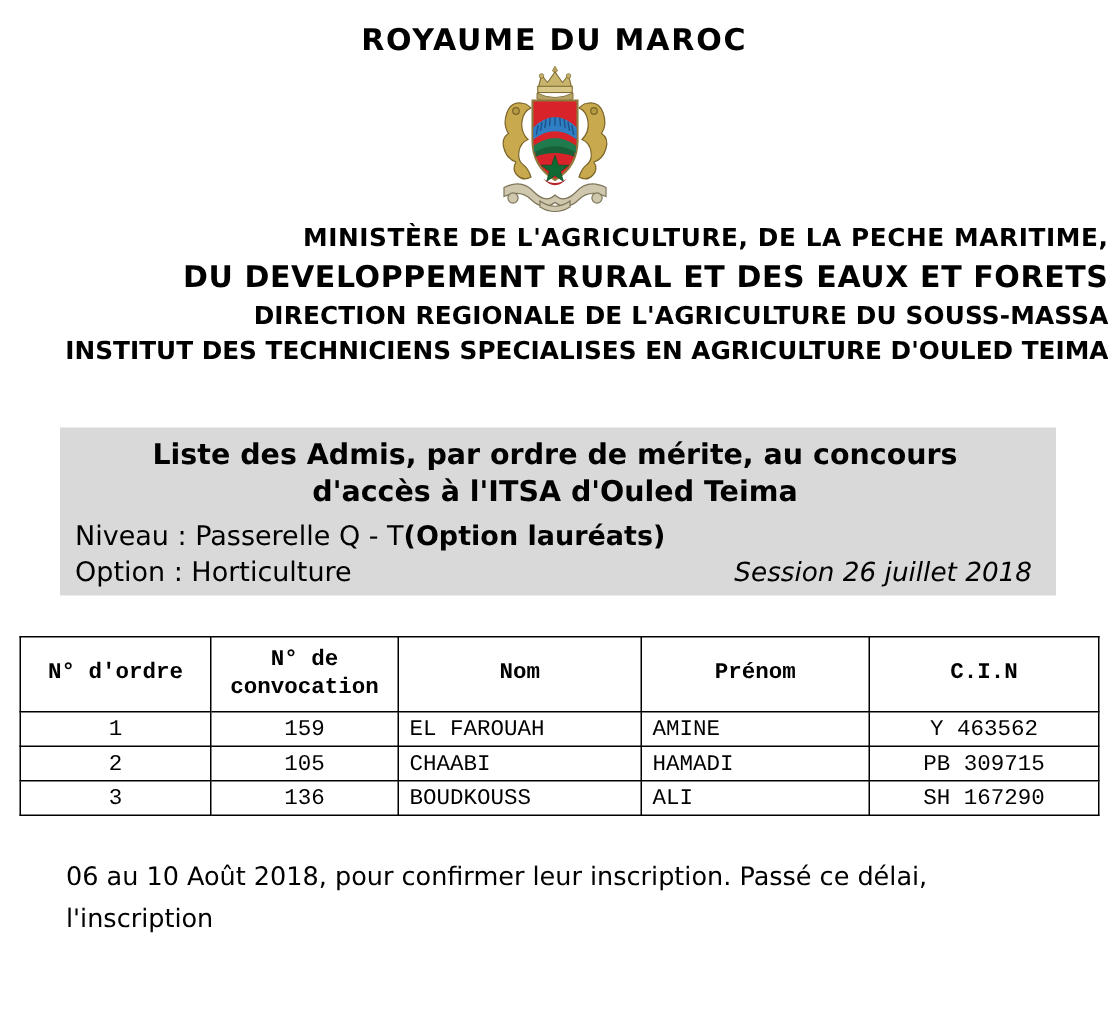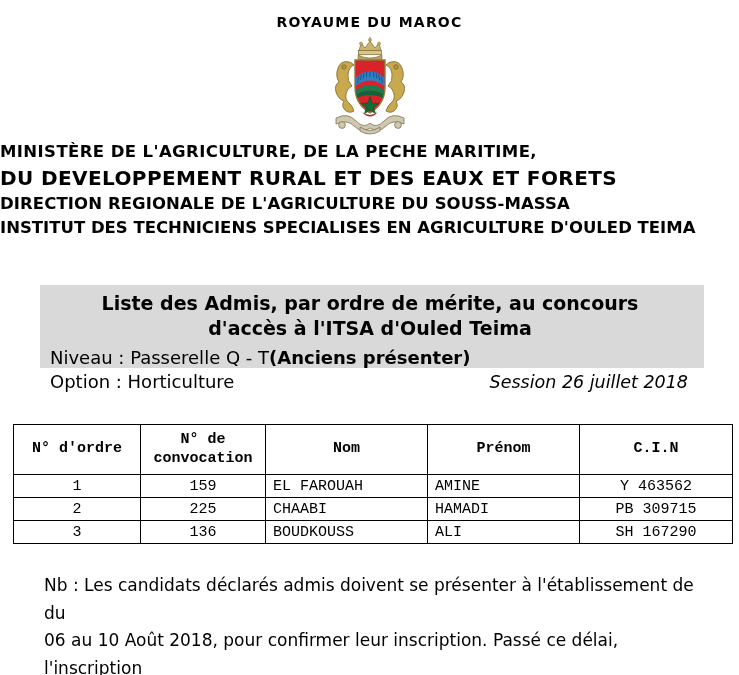--- a/index.html
+++ b/index.html
@@ -14,40 +14,40 @@
     color: #000000;
     overflow: hidden;
     position: relative;
   }
 
   
   #kingdom-title {
     text-align: center;
     font-family: "DejaVu Sans", sans-serif;
     font-weight: bold;
-    font-size: 14px;
+    font-size: 20px;
     letter-spacing: 1.2px;
     padding-top: 15px;
     line-height: 1.1;
   }
 
   #emblem-wrap {
     display: flex;
     justify-content: center;
     margin-top: 2px;
   }
   #emblem {
     width: 96px;
     height: 104px;
     display: block;
   }
 
   
   #ministry-block {
-    text-align: left;
+    text-align: right;
     margin-top: 4px;
     font-family: "DejaVu Sans", sans-serif;
     font-weight: bold;
     letter-spacing: 0.4px;
   }
   #ministry-block .mline {
     line-height: 1.42;
     white-space: nowrap;
   }
   #ministry-block .m1 { font-size: 16.5px; }
@@ -55,21 +55,21 @@
   #ministry-block .m3 { font-size: 16.5px; letter-spacing: 0.1px;}
   #ministry-block .m4 { font-size: 16.5px; letter-spacing: 0.1px;}
   #ministry-block .m5 { font-size: 16.5px; letter-spacing: 0.0px;}
 
   
   #info-band {
     position: absolute;
     left: 40px;
     top: 285px;
     width: 664px;
-    height: 83px;
+    height: 112px;
     background: #d9d9d9;
     box-sizing: border-box;
     padding: 6px 14px 0 10px;
   }
   #info-band .band-title {
     text-align: center;
     font-size: 19px;
     font-weight: bold;
     line-height: 1.33;
     font-family: "DejaVu Sans", sans-serif;
@@ -206,21 +206,21 @@
   <div class="mline m4">DIRECTION REGIONALE DE L'AGRICULTURE DU SOUSS-MASSA</div>
   <div class="mline m5">INSTITUT DES TECHNICIENS SPECIALISES EN AGRICULTURE D'OULED TEIMA</div>
 </div>
 
 <div id="info-band">
   <div class="band-title">
     <span class="t1">Liste des Admis, par ordre de mérite, au concours</span>
     <span class="t2">d'accès à l'ITSA d'Ouled Teima</span>
   </div>
   <div class="band-row niveau">
-    <span><span>Niveau : Passerelle Q - T</span><span class="lbl-strong">(Anciens présenter)</span></span>
+    <span><span>Niveau : Passerelle Q - T</span><span class="lbl-strong">(Option lauréats)</span></span>
   </div>
   <div class="band-row option">
     <span>Option : Horticulture</span>
     <span class="session">Session 26 juillet 2018</span>
   </div>
 </div>
 
 <table id="results-table">
   <colgroup>
     <col class="col-ordre">
@@ -244,32 +244,31 @@
   <tbody>
     <tr>
       <td class="c-num">1</td>
       <td class="c-num">159</td>
       <td class="c-text">EL FAROUAH</td>
       <td class="c-text">AMINE</td>
       <td class="c-cin">Y 463562</td>
     </tr>
     <tr>
       <td class="c-num">2</td>
-      <td class="c-num">225</td>
+      <td class="c-num">105</td>
       <td class="c-text">CHAABI</td>
       <td class="c-text">HAMADI</td>
       <td class="c-cin">PB 309715</td>
     </tr>
     <tr>
       <td class="c-num">3</td>
       <td class="c-num">136</td>
       <td class="c-text">BOUDKOUSS</td>
       <td class="c-text">ALI</td>
       <td class="c-cin">SH 167290</td>
     </tr>
   </tbody>
 </table>
 
 <div id="footnote">
-  <p>Nb : Les candidats déclarés admis doivent se présenter à l'établissement de du</p>
   <p>06 au 10 Août 2018, pour confirmer leur inscription. Passé ce délai, l'inscription</p>
 
 </div>
 
 </body></html>

